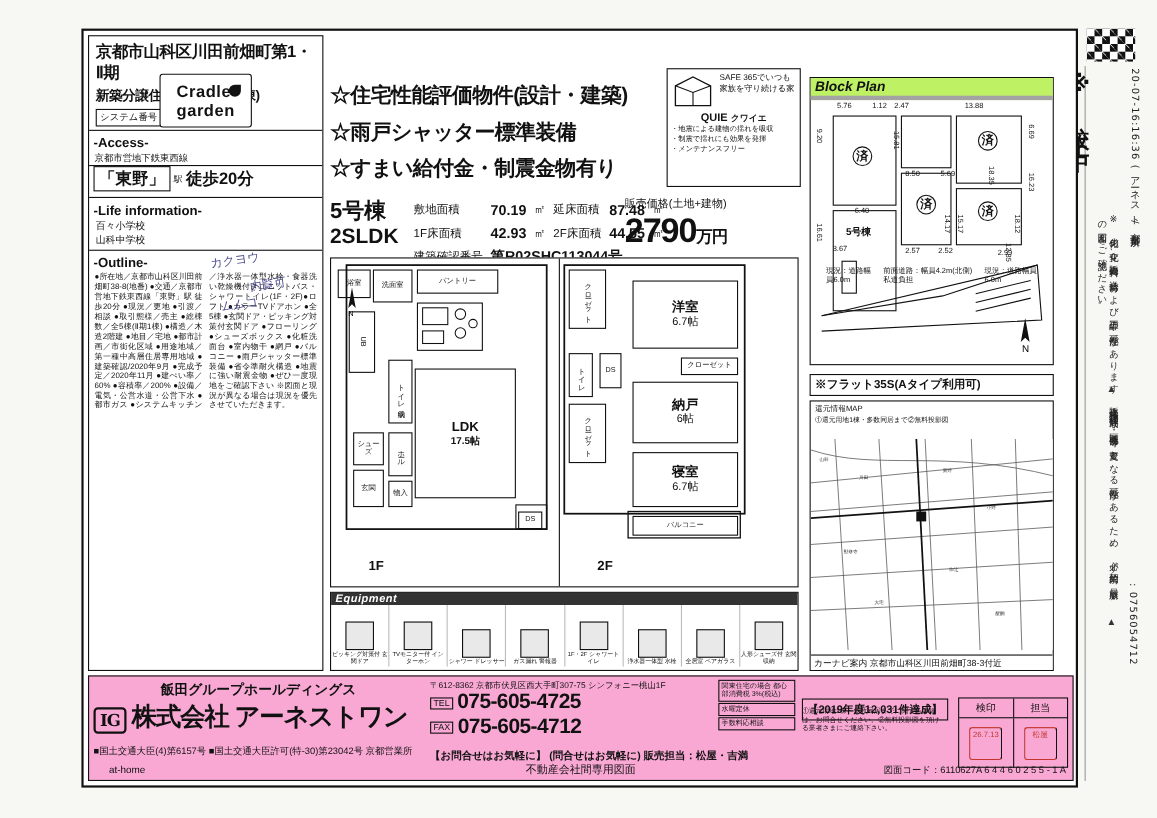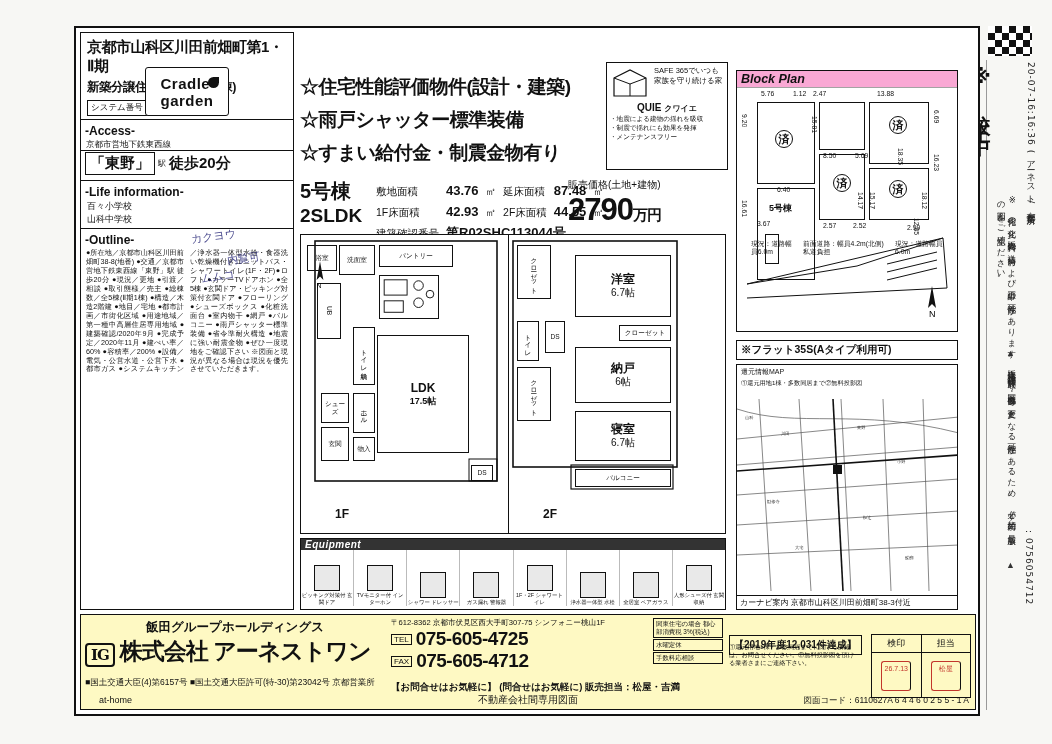--- a/index.html
+++ b/index.html
@@ -142,23 +142,23 @@
   .cube {
     width:40px; height:34px; position:relative; flex:0 0 auto;
   }
 
   
   .bp {
     position:absolute; left:736px; top:70px; width:222px; height:262px;
     border:1px solid #111; background:#fff;
   }
   .bp-h {
-    border-bottom:1px solid #a3a3a3; padding:1px 4px;
+    border-bottom:4px solid #a3a3a3; padding:1px 4px;
     font-size:12.5px; font-weight:bold; font-style:italic;
-    background:#f9a8d4;
+    background:#bef264;
   }
   .bp-canvas { position:relative; width:100%; height:236px; }
   .lot {
     position:absolute; border:1.4px solid #111; background:#fff;
   }
   .sumi {
     position:absolute; width:18px; height:18px; border:1.5px solid #111;
     border-radius:50%; font-size:11px; text-align:center; line-height:16px;
     background:#fff; font-weight:bold;
   }
@@ -237,21 +237,21 @@
   .eq:last-child{ border-right:0; }
   .eq-ic {
     width:26px; height:26px; border:1px solid #111; margin-bottom:1px;
     background:#e9e9e9; position:relative;
   }
   .eq-tx { font-size:5.4px; line-height:1.2; text-align:center; }
 
   
   .footer {
     position:absolute; left:80px; top:614px; width:896px; height:96px;
-    border:1px solid #111; background:#fef9c3;
+    border:1px solid #111; background:#f9a8d4;
   }
   .f-brand { position:absolute; left:4px; top:4px; width:300px; }
   .f-g1 { font-size:12.5px; font-weight:bold; text-align:center; }
   .f-g2 { font-size:23px; font-weight:bold; letter-spacing:-1px; display:flex; align-items:flex-end; gap:5px;}
   .ig {
     border:2px solid #111; border-radius:4px; font-size:15px; font-weight:bold;
     padding:1px 4px; font-family:"DejaVu Serif", serif;
   }
   .f-licence { position:absolute; left:4px; top:62px; font-size:8.5px; }
   .f-at { position:absolute; left:18px; top:80px; font-size:9px;text-align:center; }
@@ -489,21 +489,21 @@
 
 <div class="spec">
   <div class="spec-left">
     <div class="b-no">5号棟</div>
     <div class="b-plan">2SLDK</div>
   </div>
   <table class="spec-tbl">
     <tbody>
         <tr>
       <td>敷地面積</td>
-      <td class="v">43.76</td>
+      <td class="v">70.19</td>
       <td>㎡</td>
       <td>延床面積</td>
       <td class="v">87.48</td>
       <td>㎡</td>
     </tr>
     <tr>
       <td>1F床面積</td>
       <td class="v">42.93</td>
       <td>㎡</td>
       <td>2F床面積</td>

